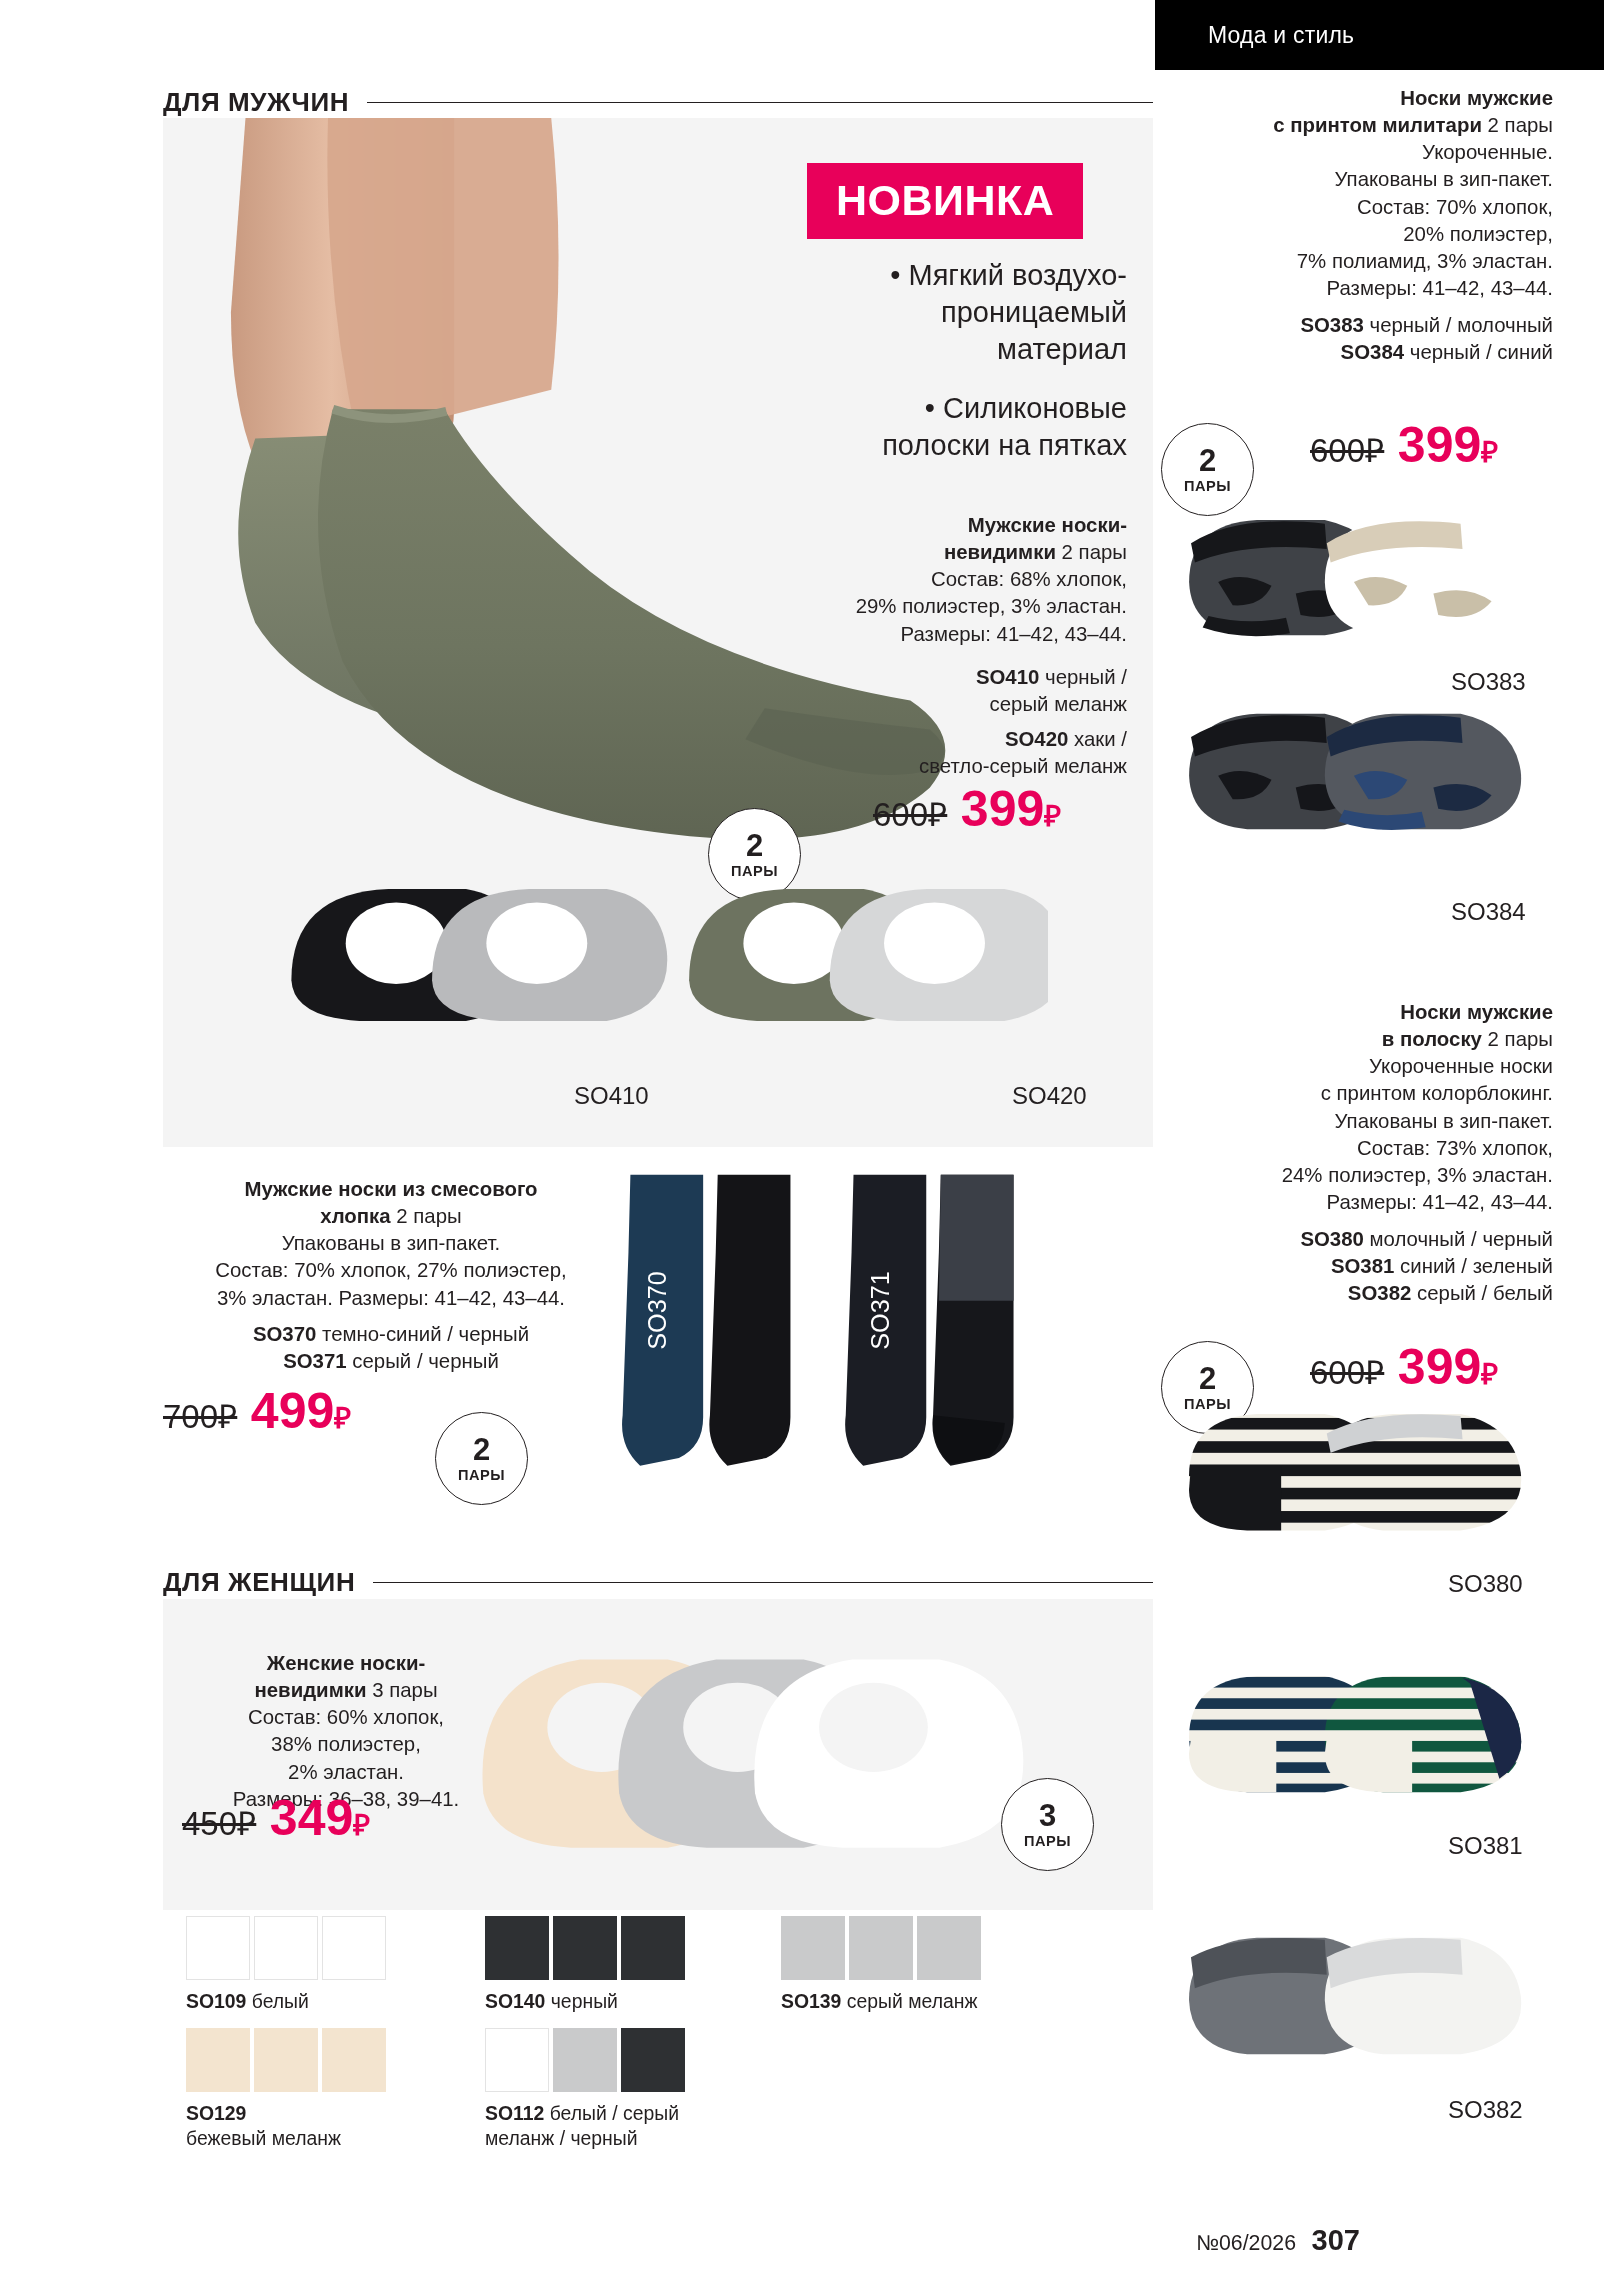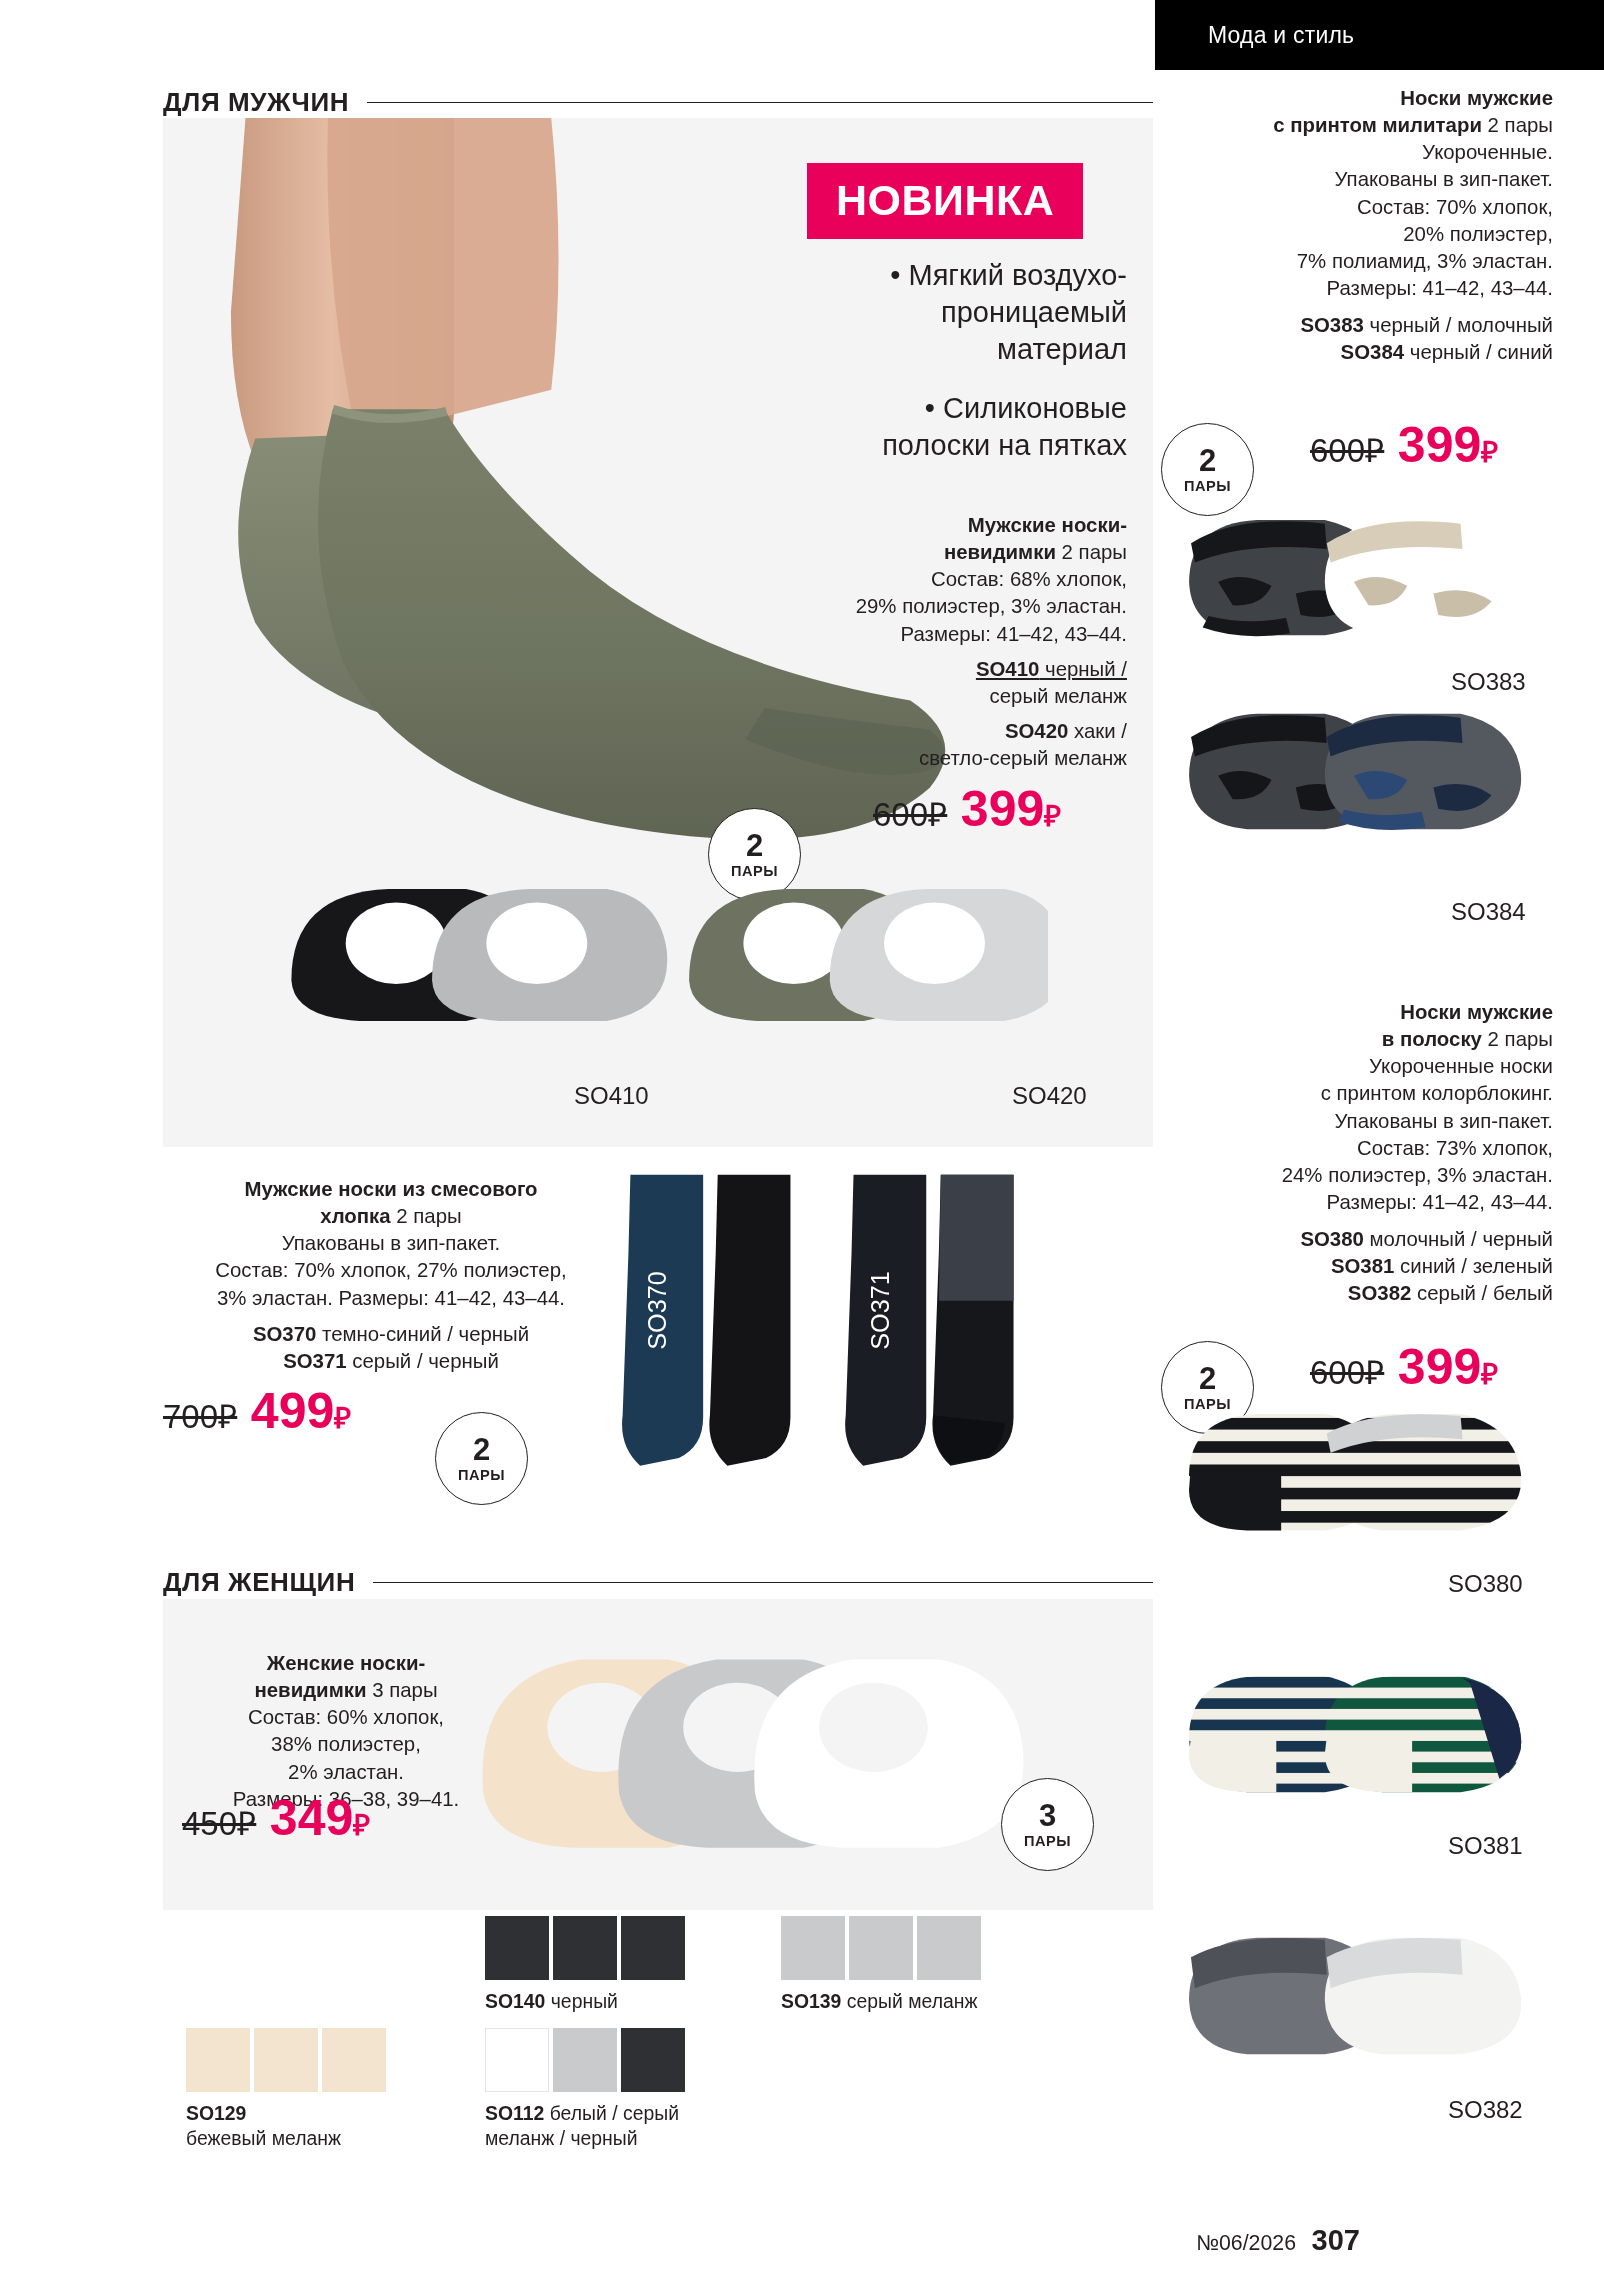--- a/index.html
+++ b/index.html
@@ -144,21 +144,21 @@
     </p>
   </div>
 
   <div class="block txt right" style="left:679px; top:512px; width:448px;">
     <div class="b">Мужские носки-</div>
     <div><span class="b">невидимки</span>
       <span>2 пары</span></div>
     <div>Состав: 68% хлопок,</div>
     <div>29% полиэстер, 3% эластан.</div>
     <div>Размеры: 41–42, 43–44.</div>
-    <div style="margin-top:8px;text-decoration:underline;">
+    <div style="margin-top:16px;">
       <span class="b">SO410</span>
       <span>черный /</span>
     </div>
     <div>серый меланж</div>
     <div style="margin-top:7.8px;">
       <span class="b">SO420</span>
       <span>хаки /</span>
     </div>
     <div>светло-серый меланж</div>
   </div>
@@ -387,20 +387,31 @@
   </div>
   <div class="price" style="left:182px; top:1785px;">
     <span class="old">450₽</span>
     <span class="new"><span>349</span><span class="rub">₽</span></span>
   </div>
   <div class="pairs" style="left:1001px; top:1778px;">
     <span class="n">3</span>
     <span class="w">ПАРЫ</span>
   </div>
 
+  <div class="sw-row" style="left:186px; top:1916px;">
+    <div class="sw-strip">
+      <div class="sw" style="background:#ffffff;border:1px solid #e3e3e3"></div>
+      <div class="sw" style="background:#ffffff;border:1px solid #e3e3e3"></div>
+      <div class="sw" style="background:#ffffff;border:1px solid #e3e3e3"></div>
+    </div>
+    <div class="sw-cap">
+      <span class="b">SO109</span>
+      <span>белый</span>
+    </div>
+  </div>
 
   <div class="sw-row" style="left:485px; top:1916px;">
     <div class="sw-strip">
       <div class="sw" style="background:#2e3033"></div>
       <div class="sw" style="background:#2e3033"></div>
       <div class="sw" style="background:#2e3033"></div>
     </div>
     <div class="sw-cap">
       <span class="b">SO140</span>
       <span>черный</span>

